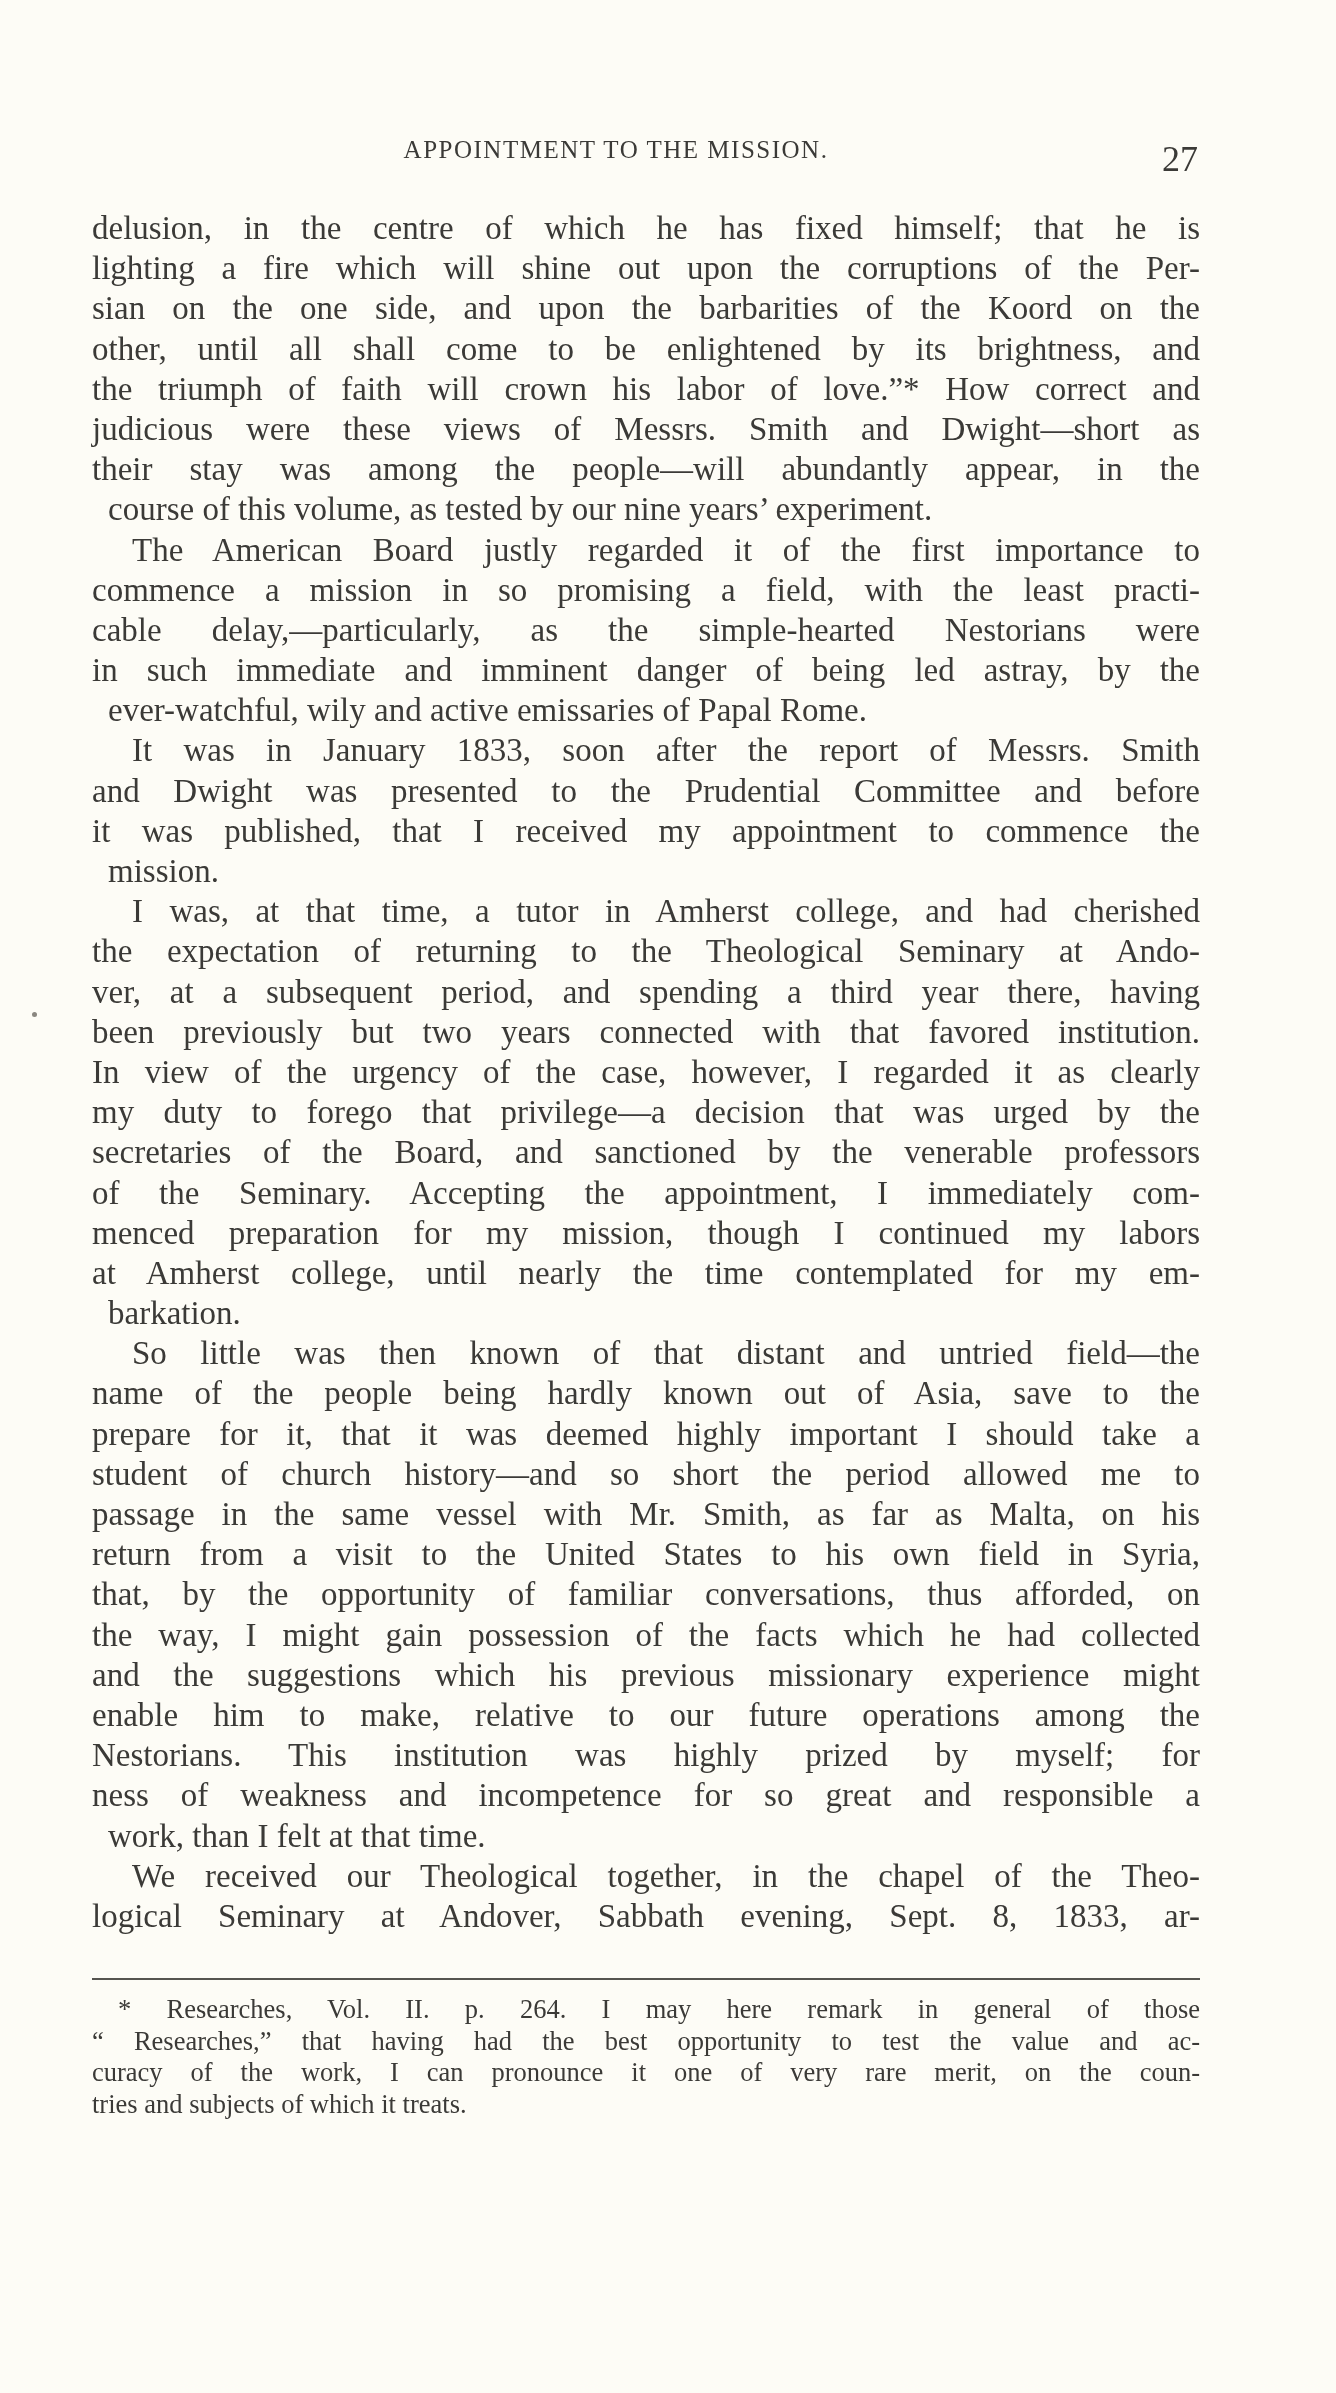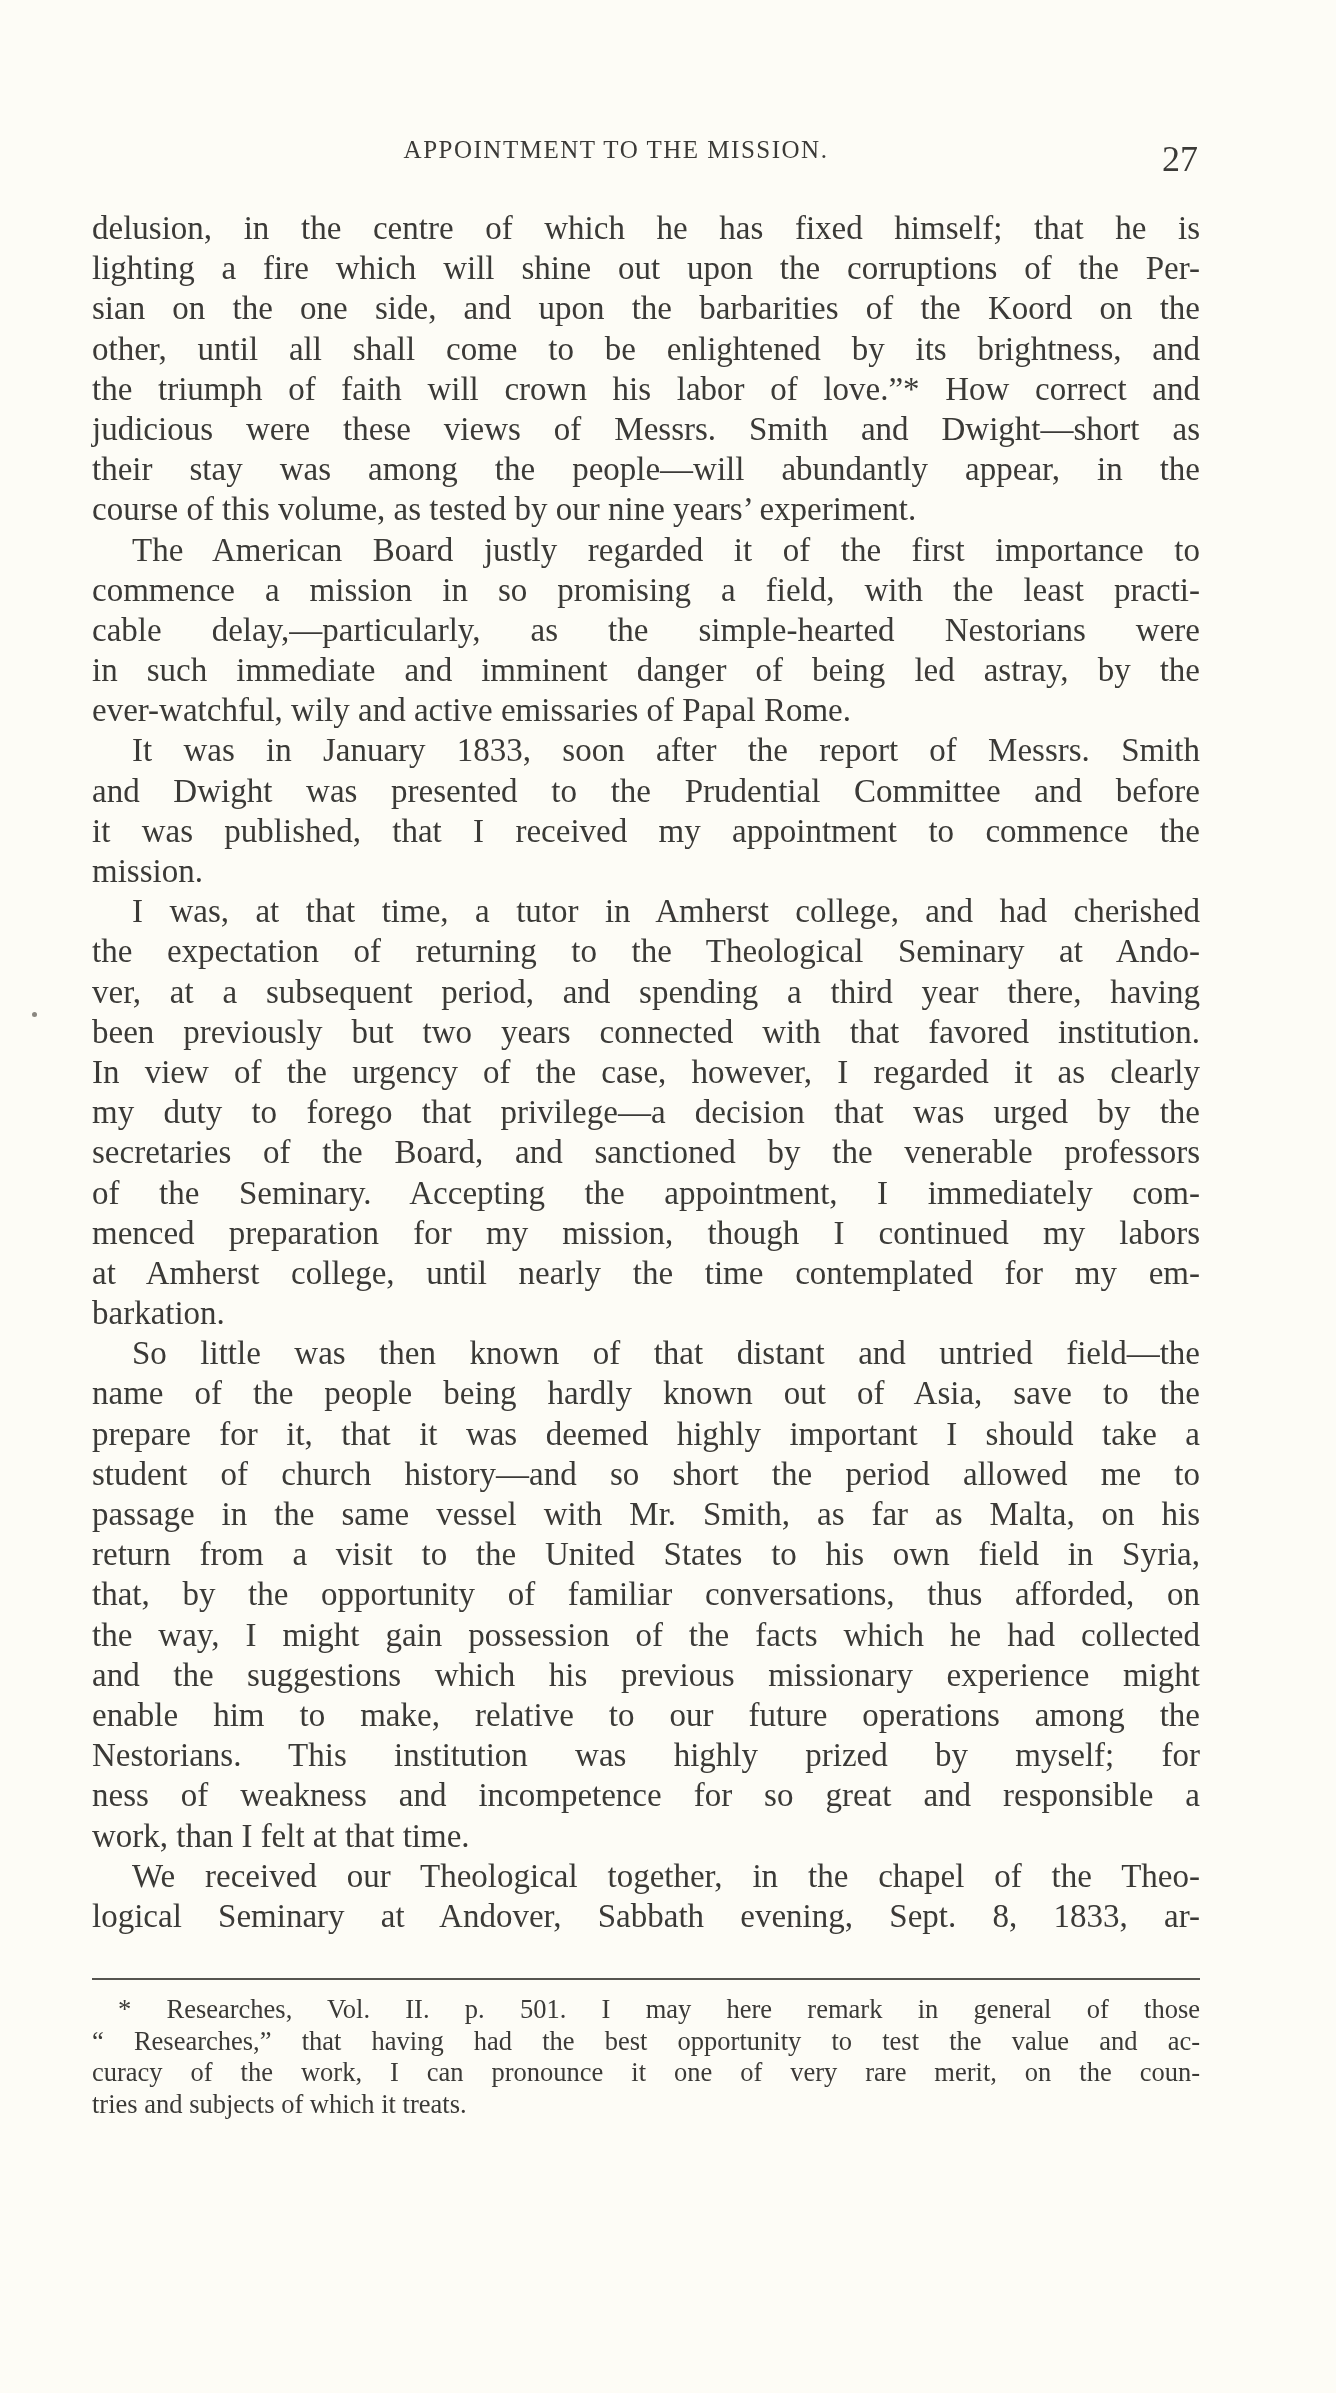--- a/index.html
+++ b/index.html
@@ -55,20 +55,21 @@
     }
     .line {
       display: block;
       white-space: nowrap;
       text-align: justify;
       text-align-last: justify;
       height: 40.2px;
     }
     .line.last {
       text-align-last: left;
+      margin-left: 16px;
     }
     .line.indent {
       padding-left: 40px;
     }
     .footnote-rule {
       position: absolute;
       top: 1978px;
       left: 92px;
       width: 1108px;
       height: 0;
@@ -159,19 +160,19 @@
       <span class="line">Nestorians.  This institution was highly prized by myself; for</span>
       <span class="line">ness of weakness and incompetence for so great and responsible a</span>
       <span class="line last">work, than I felt at that time.</span>
       <span class="line indent">We received our Theological together, in the chapel of the Theo-</span>
       <span class="line">logical Seminary at Andover, Sabbath evening, Sept. 8, 1833, ar-</span>
     </div>
 
   <div class="footnote-rule"></div>
 
   <div class="footnotes" id="footnotes">
-      <span class="fn-line indent">* Researches, Vol. II. p. 501.  I may here remark in general of those</span>
+      <span class="fn-line indent">* Researches, Vol. II. p. 264.  I may here remark in general of those</span>
       <span class="fn-line">“ Researches,” that having had the best opportunity to test the value and ac-</span>
       <span class="fn-line">curacy of the work, I can pronounce it one of very rare merit, on the coun-</span>
       <span class="fn-line last">tries and subjects of which it treats.</span>
     </div>
 
 </div>
 
 </body></html>

